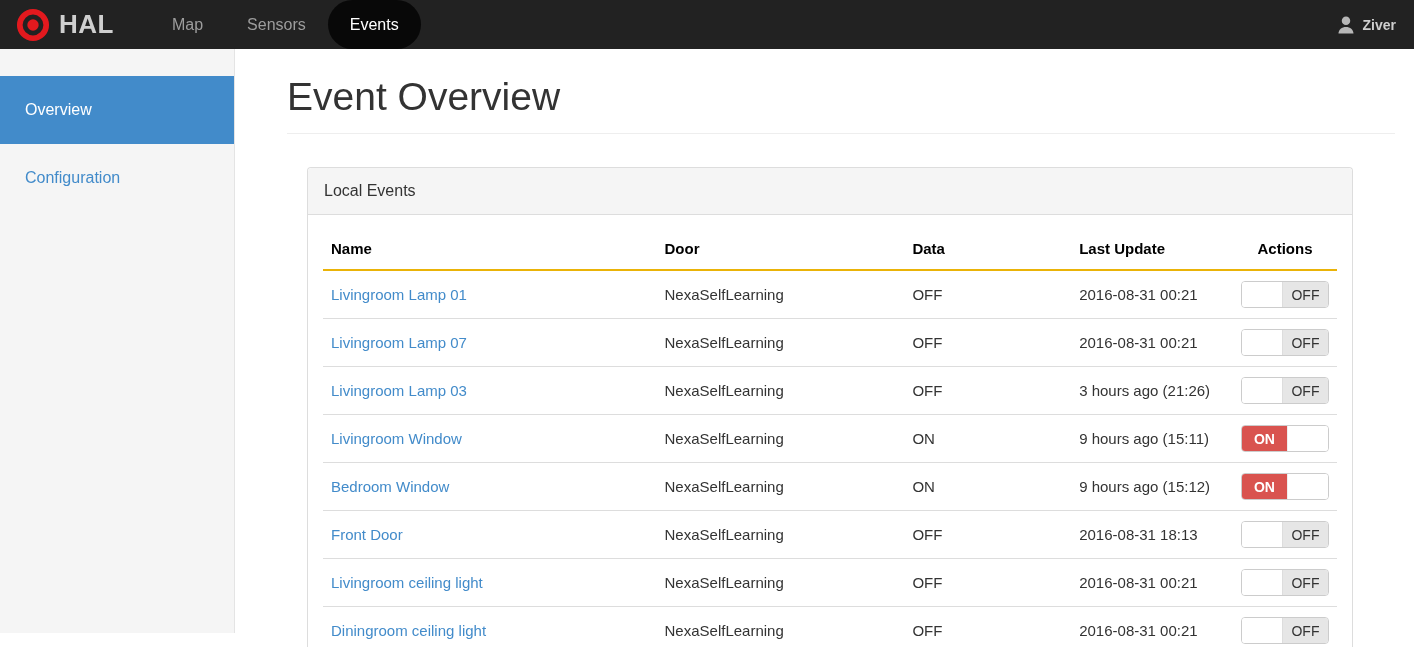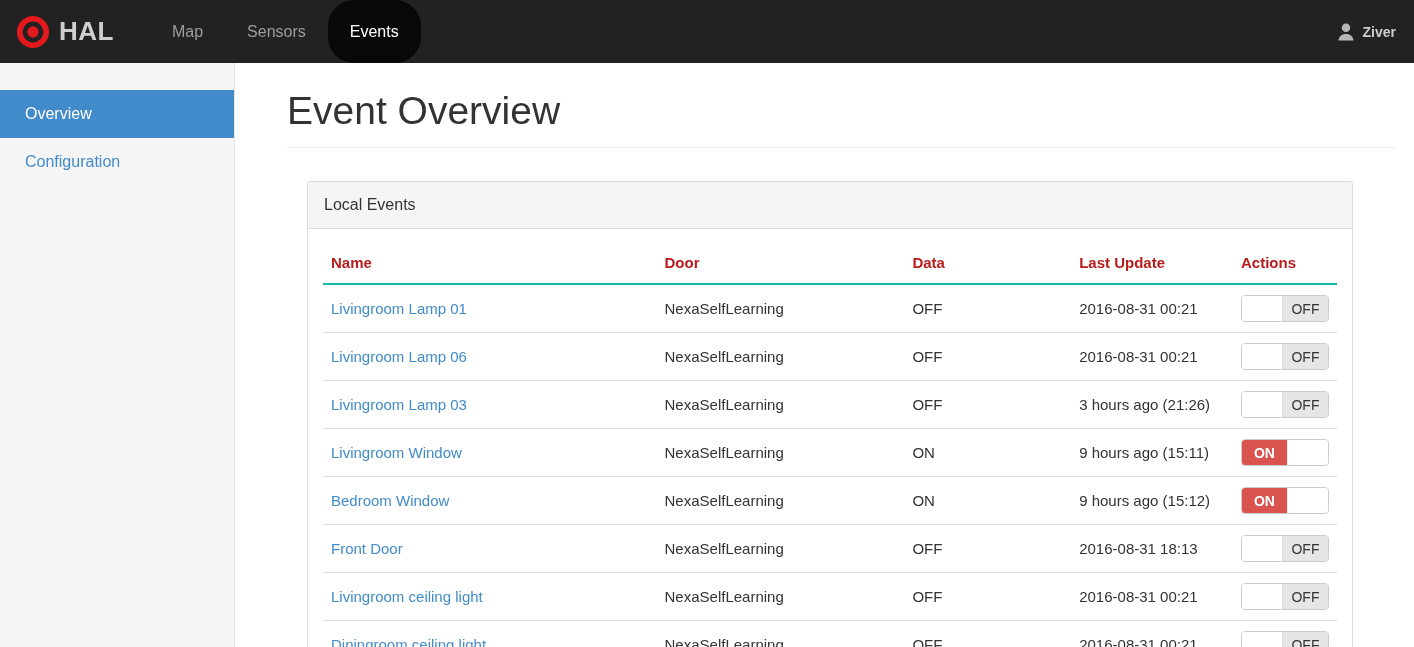--- a/index.html
+++ b/index.html
@@ -1,58 +1,58 @@
 <!DOCTYPE html>
 <html><head>
 <meta charset="utf-8">
 <style>
   * { margin:0; padding:0; box-sizing:border-box; }
   html,body { width:1414px; height:647px; overflow:hidden; background:#fff;
               font-family:"Liberation Sans", sans-serif; color:#333; }
 
   
-  .navbar { display:flex; align-items:stretch; height:63px; background:#222; }
+  .navbar { display:flex; align-items:stretch; height:49px; background:#222; }
   .brand { display:flex; align-items:center; gap:9px; padding:0 18px 0 16px; }
   .brand-logo { width:34px; height:34px; display:block; }
   .brand-text { font-size:26px; font-weight:bold; color:#cfcfcf; letter-spacing:0.5px; }
   .nav-items { display:flex; align-items:stretch; margin-left:18px; }
   .nav-item { display:flex; align-items:center; padding:0 22px; font-size:16px;
               color:#9d9d9d; cursor:pointer; text-decoration:none; }
   .nav-item.active { background:#080808; color:#fff;border-radius:26px; }
   .nav-right { margin-left:auto; display:flex; align-items:center; padding:0 18px; gap:7px; }
   .user-icon { width:20px; height:20px; }
   .user-name { font-size:14px; font-weight:bold; color:#cfcfcf; }
 
   
   .page { display:flex; height:584px; }
   .sidebar { width:235px; background:#f5f5f5; border-right:1px solid #e4e4e4; padding-top:27px; }
-  .side-item { display:block; padding:15px 25px; font-size:16px; color:#428bca; cursor:pointer; }
+  .side-item { display:block; padding:25px 25px; font-size:16px; color:#428bca; cursor:pointer; }
   .side-item.active { background:#428bca; color:#fff; }
 
   .content { flex:1; background:#fff; }
   .page-title { font-size:39px; font-weight:400; color:#333;
                 margin:26px 19px 0 52px; padding-bottom:14px; border-bottom:1px solid #eee; }
 
   
   .panel { margin:33px 61px 0 72px; border:1px solid #ddd; border-radius:4px;
            border-bottom:none; border-bottom-left-radius:0; border-bottom-right-radius:0; }
   .panel-heading { background:#f5f5f5; border-bottom:1px solid #ddd;
                    border-radius:4px 4px 0 0; padding:14px 16px; font-size:16px; color:#333; }
   .panel-body { padding:15px 15px 0 15px; }
 
   table { width:100%; border-collapse:collapse; font-size:15px; }
-  th { text-align:left; font-weight:bold; color:#b91c1c; padding:10px 8px 12px 8px;
-       border-bottom:2px solid #14b8a6;margin-left:15px; }
+  th { text-align:left; font-weight:bold; color:#000000; padding:10px 8px 12px 8px;
+       border-bottom:2px solid #eab308;margin-left:15px; }
   td { padding:10px 8px; border-bottom:1px solid #ddd; vertical-align:middle; height:41px; }
   tbody tr:last-child td { border-bottom:1px solid #ddd; }
   .c-name { width:33%; }
   .c-type { width:24.5%; }
   .c-data { width:16.5%; }
   .c-update { width:16%; }
-  .c-actions { width:10%; text-align:left; }
+  .c-actions { width:10%; text-align:center; }
   a.dev-link { color:#428bca; text-decoration:none; cursor:pointer; }
 
   
   .toggle { display:inline-flex; width:88px; height:27px; border:1px solid #ccc;
             border-radius:4px; overflow:hidden; cursor:pointer; vertical-align:middle; }
   .toggle .handle { flex:0 0 41px; background:#fff; }
   .toggle.off .handle { border-right:1px solid #ddd; }
   .toggle.on  .handle { border-left:1px solid #eee; }
   .toggle .lbl { flex:1; display:flex; align-items:center; justify-content:center; font-size:14px; }
   .toggle.off .lbl { background:#e6e6e6; color:#333; }
@@ -112,21 +112,21 @@
     <td class="c-update">2016-08-31 00:21</td>
     <td class="c-actions">
       <div class="toggle off">
                     <span class="handle"></span>
                     <span class="lbl">OFF</span>
                   </div>
     </td>
   </tr>
 
   <tr>
-    <td class="c-name"><a class="dev-link">Livingroom Lamp 06</a></td>
+    <td class="c-name"><a class="dev-link">Livingroom Lamp 07</a></td>
     <td class="c-type">NexaSelfLearning</td>
     <td class="c-data">OFF</td>
     <td class="c-update">2016-08-31 00:21</td>
     <td class="c-actions">
       <div class="toggle off">
                     <span class="handle"></span>
                     <span class="lbl">OFF</span>
                   </div>
     </td>
   </tr>

